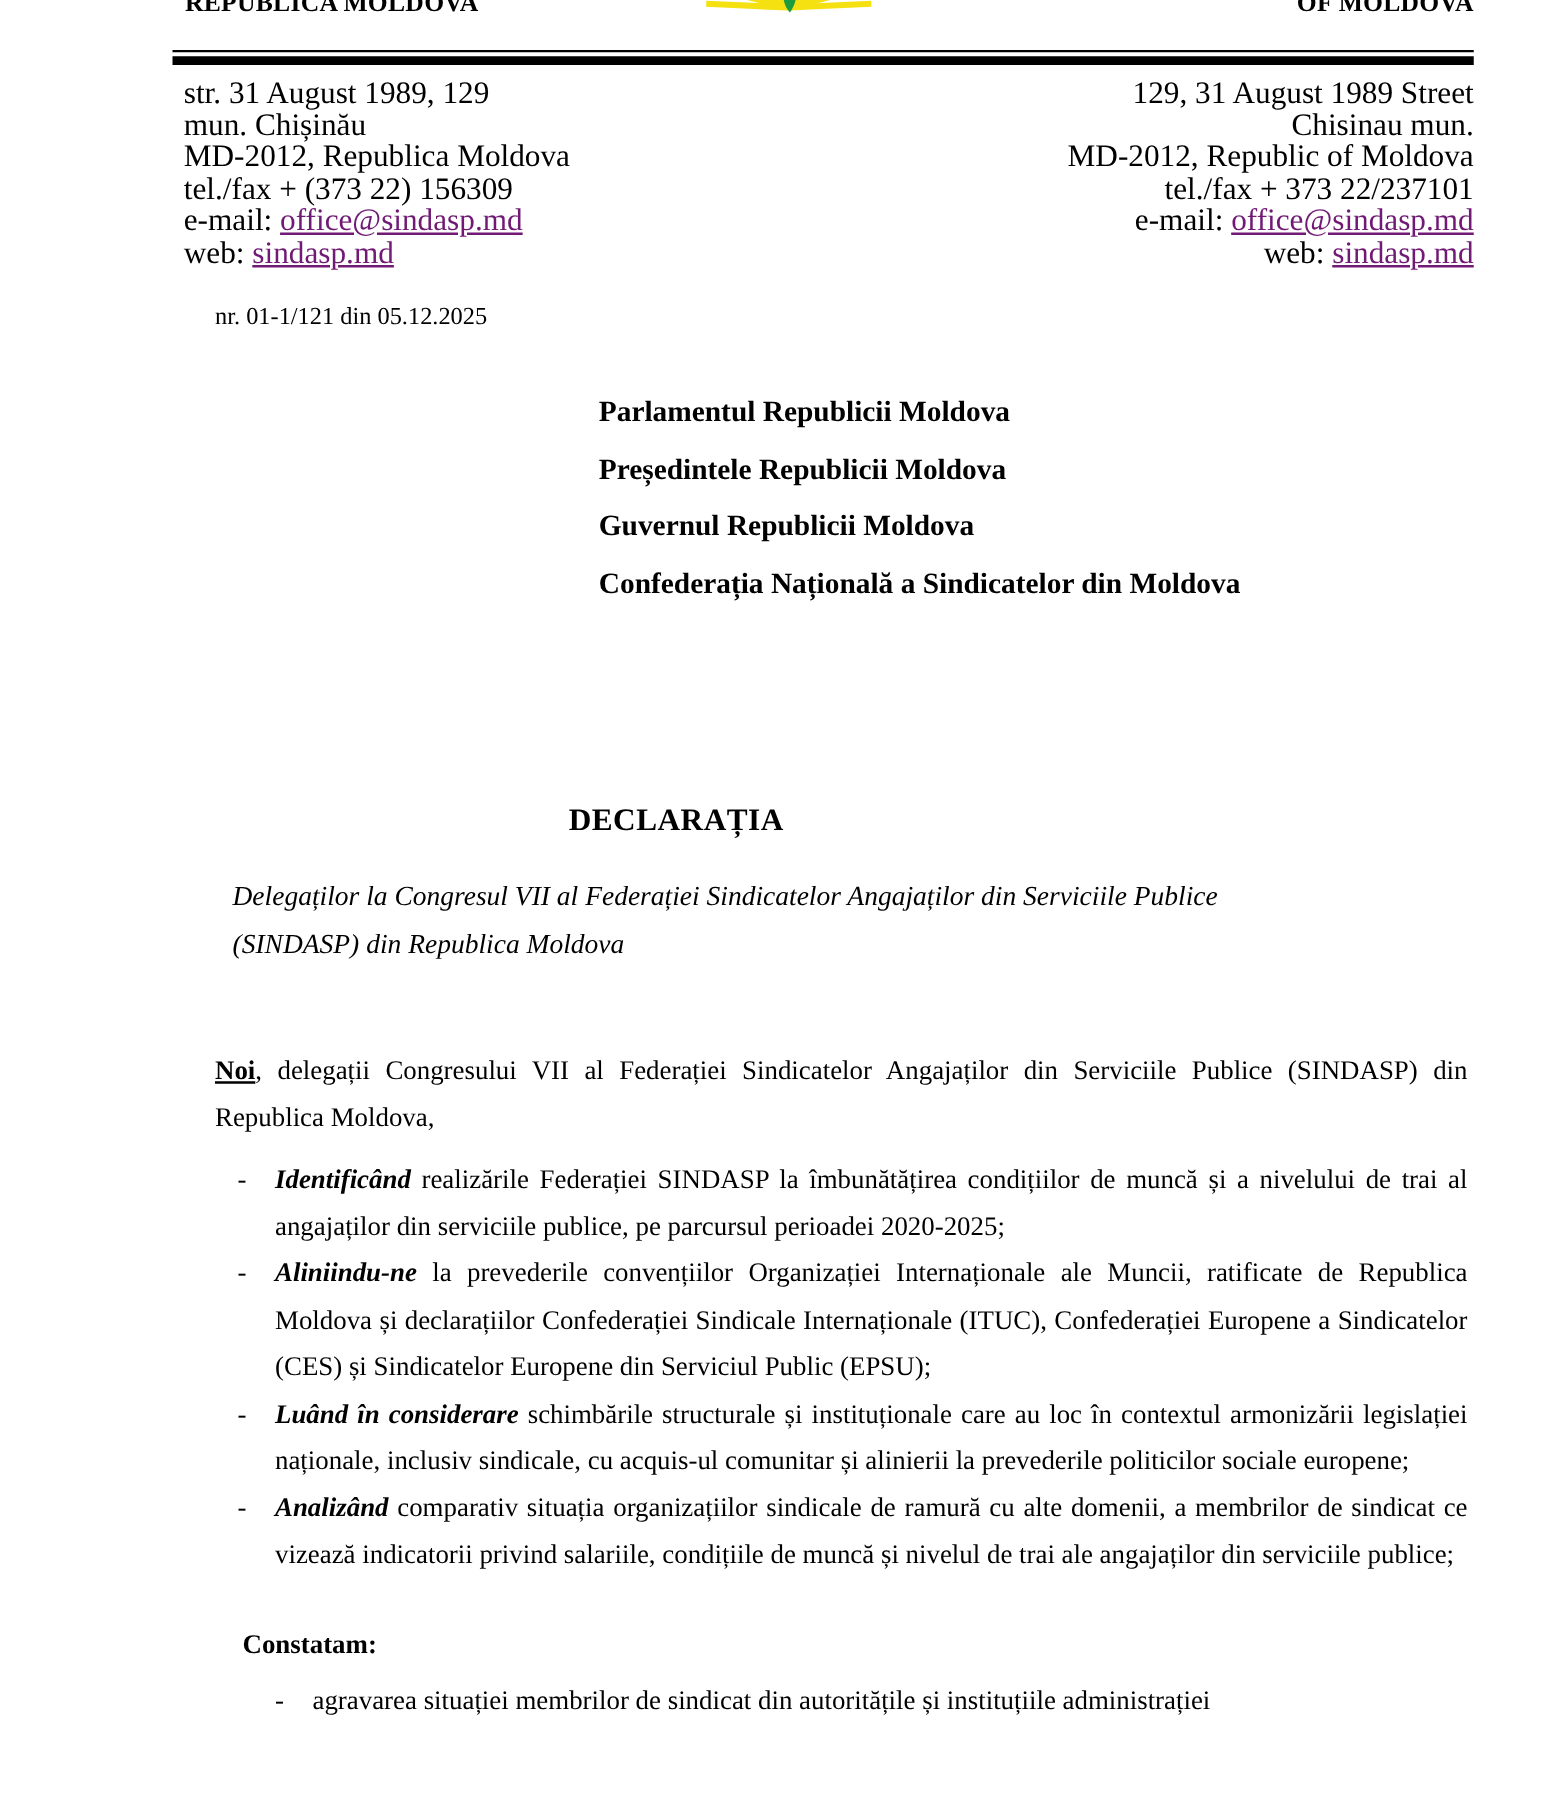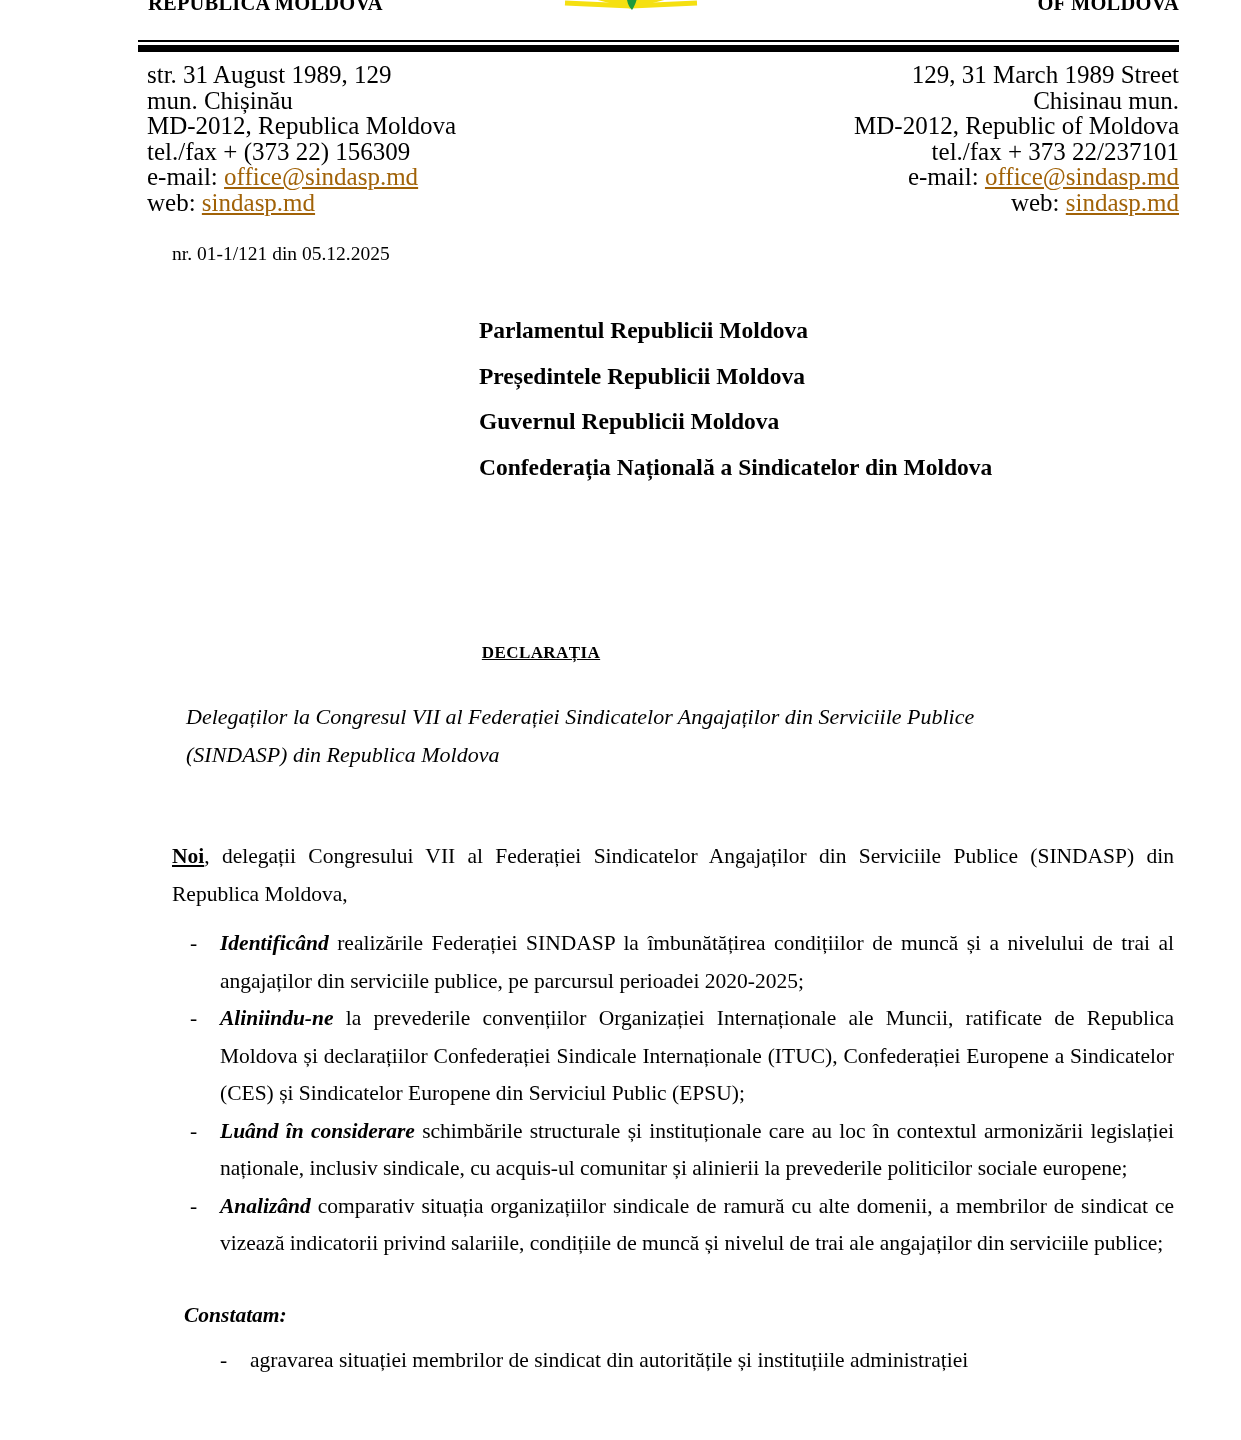--- a/index.html
+++ b/index.html
@@ -81,21 +81,21 @@
   .contact-col {
     position: absolute;
     font-size: 25px;
     line-height: 25.5px;
     white-space: nowrap;
   }
   .contact-left  { left: 147px;  text-align: left;  }
   .contact-right { right: 62px;  text-align: right; }
   .contact-col div { height: 25.5px; }
   .lnk {
-    color: #a16207;
+    color: #701a75;
     text-decoration: underline;
   }
 
   
   .refno {
     position: absolute;
     top: 243px;
     left: 172px;
     font-size: 19.5px;
     white-space: nowrap;
@@ -115,23 +115,22 @@
   .addressees div { white-space: nowrap; }
 
   
   .doc-title {
     position: absolute;
     top: 643px;
     left: 0;
     width: 1082px;
     text-align: center;
     font-weight: bold;
-    font-size: 17px;
+    font-size: 25px;
     letter-spacing: 0.4px;
-    text-decoration: underline;
   }
   .doc-subtitle {
     position: absolute;
     top: 698px;
     left: 186px;
     width: 880px;
     font-style: italic;
     font-size: 22px;
     line-height: 38px;
   }
@@ -168,24 +167,23 @@
     position: absolute;
     left: 18px;
     top: 0;
   }
   ul.dash-list > li i.kw {
     font-style: italic;
     font-weight: bold;
   }
 
   .constatam {
-    font-style: italic;
     font-weight: bold;
     font-size: 21.5px;
-    margin: 34px 0 8px 12px;
+    margin: 34px 0 8px 22px;
   }
 
   ul.dash-list.sub > li {
     padding-left: 78px;
   }
   ul.dash-list.sub > li .dash {
     left: 48px;
   }
 
   .clip-bottom {
@@ -244,21 +242,21 @@
       <div>tel./fax + (373 22) 156309</div>
       <div>
         <span>e-mail: </span><a class="lnk" href="#">office@sindasp.md</a>
       </div>
       <div>
         <span> web: </span><a class="lnk" href="#">sindasp.md</a>
       </div>
     </div>
 
     <div class="contact-col contact-right">
-      <div>129, 31 March 1989 Street</div>
+      <div>129, 31 August 1989 Street</div>
       <div>Chisinau mun.</div>
       <div>MD-2012, Republic of Moldova</div>
       <div>tel./fax + 373 22/237101</div>
       <div>
         <span>e-mail: </span><a class="lnk" href="#">office@sindasp.md</a>
       </div>
       <div>
         <span>web: </span><a class="lnk" href="#">sindasp.md</a>
       </div>
     </div>

